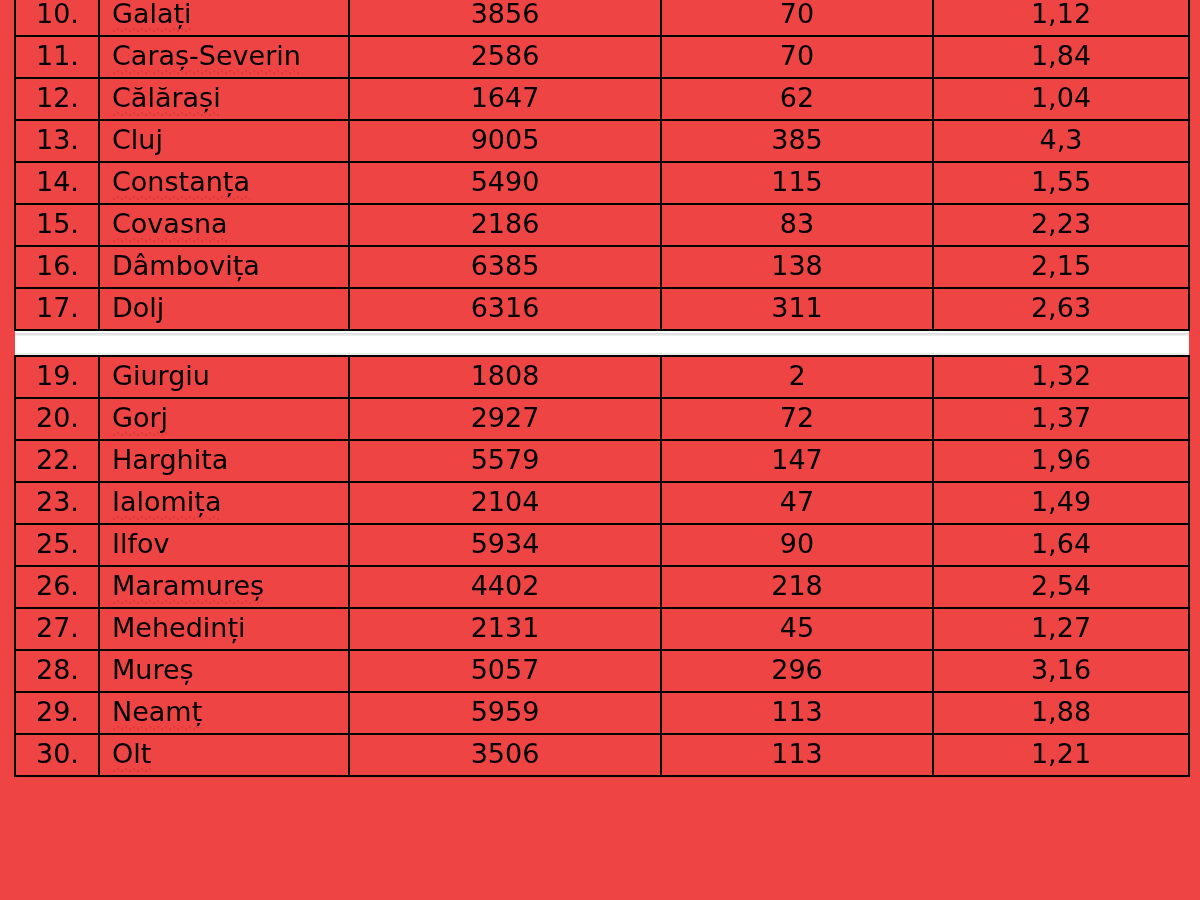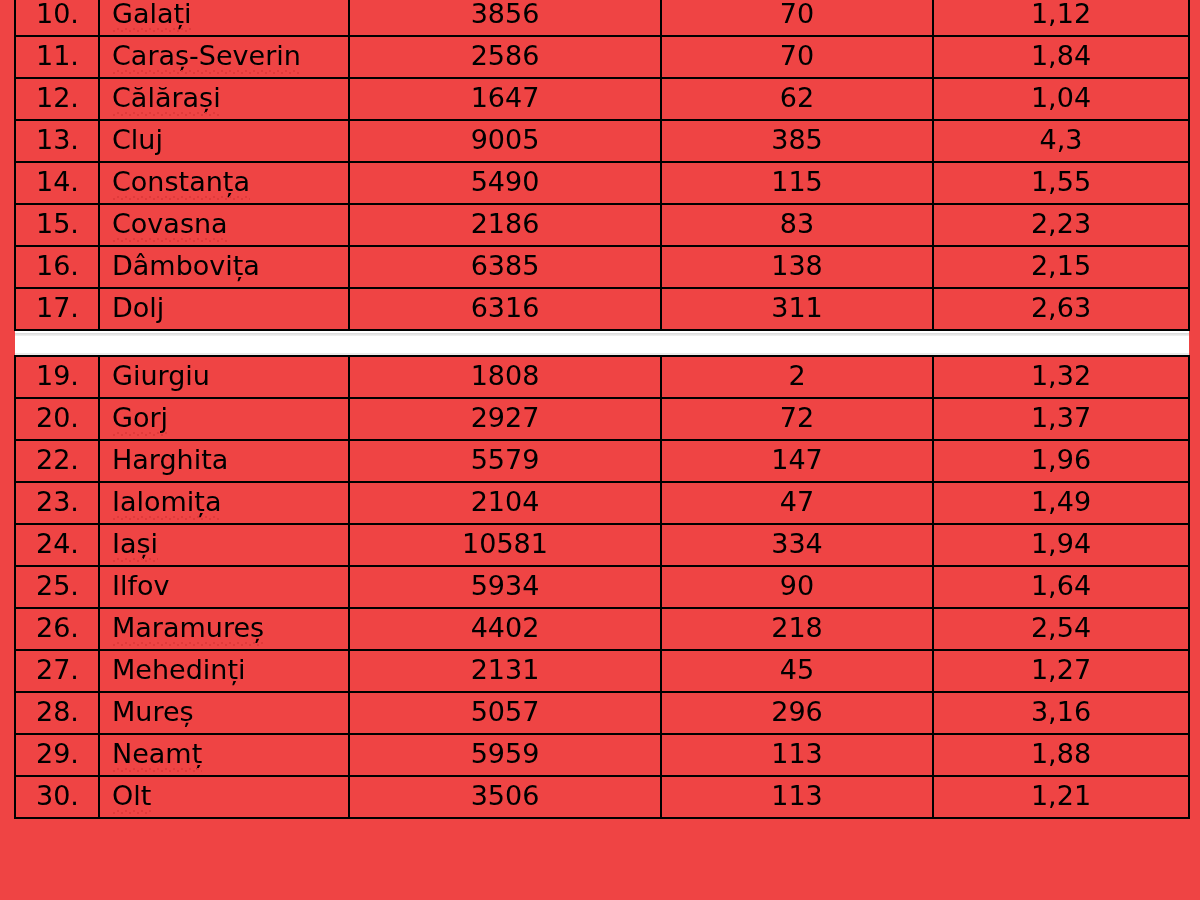--- a/index.html
+++ b/index.html
@@ -209,27 +209,20 @@
           <td class="num">1,96</td>
         </tr>
         <tr>
           <td class="idx">23.</td>
           <td class="name"><span class="sq">Ialomița</span></td>
           <td class="num">2104</td>
           <td class="num">47</td>
           <td class="num">1,49</td>
         </tr>
         <tr>
-          <td class="idx">24.</td>
-          <td class="name"><span class="sq">Iași</span></td>
-          <td class="num">10581</td>
-          <td class="num">334</td>
-          <td class="num">1,94</td>
-        </tr>
-        <tr>
           <td class="idx">25.</td>
           <td class="name">Ilfov</td>
           <td class="num">5934</td>
           <td class="num">90</td>
           <td class="num">1,64</td>
         </tr>
         <tr>
           <td class="idx">26.</td>
           <td class="name"><span class="sq">Maramureș</span></td>
           <td class="num">4402</td>

